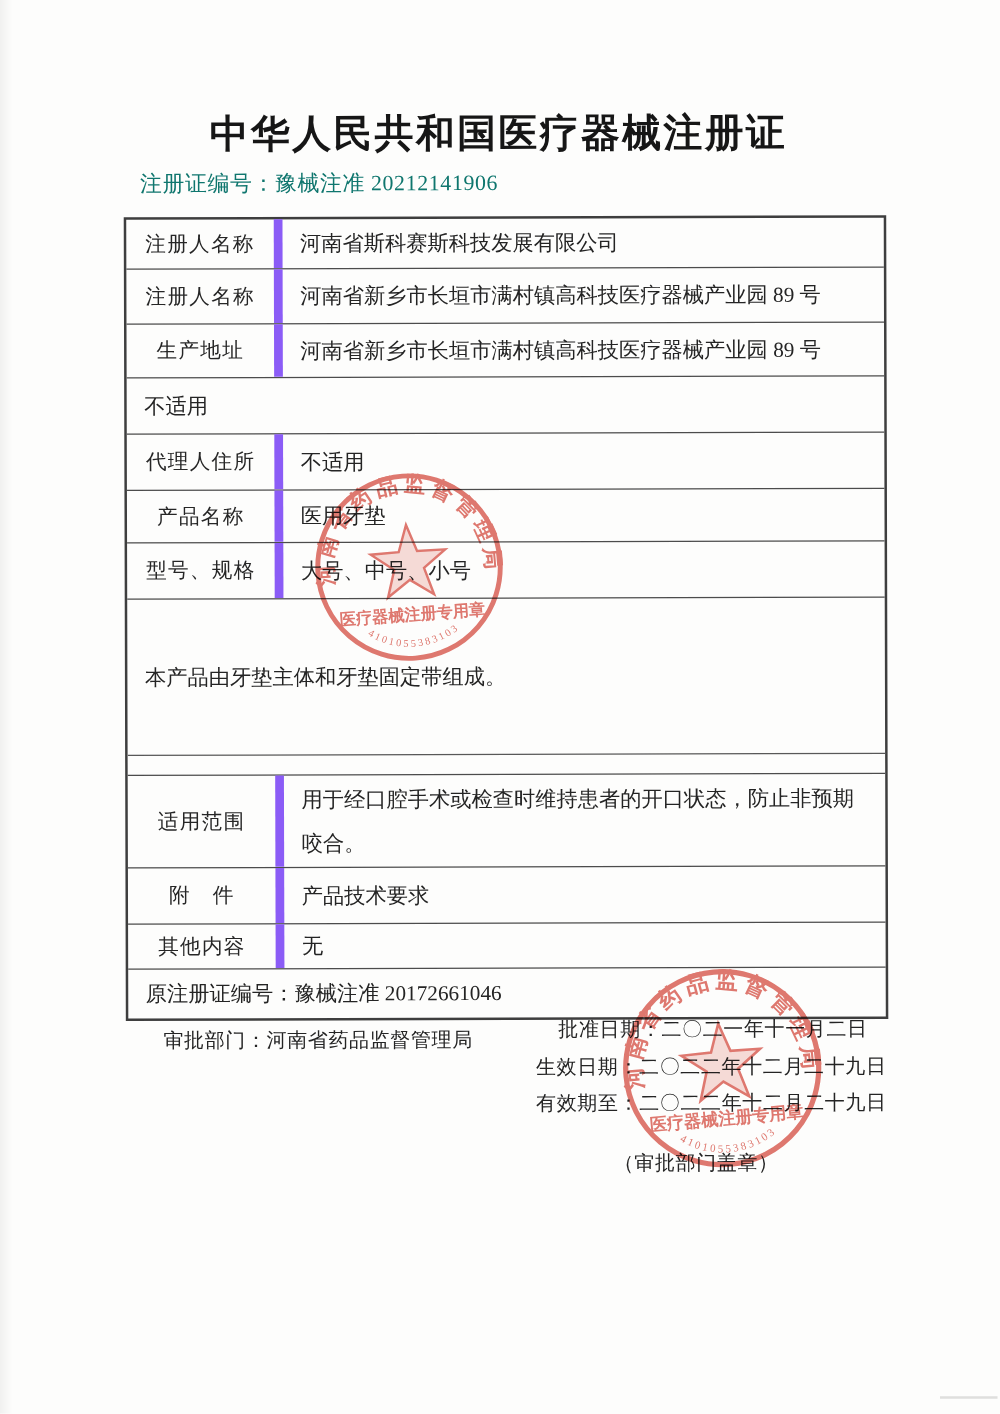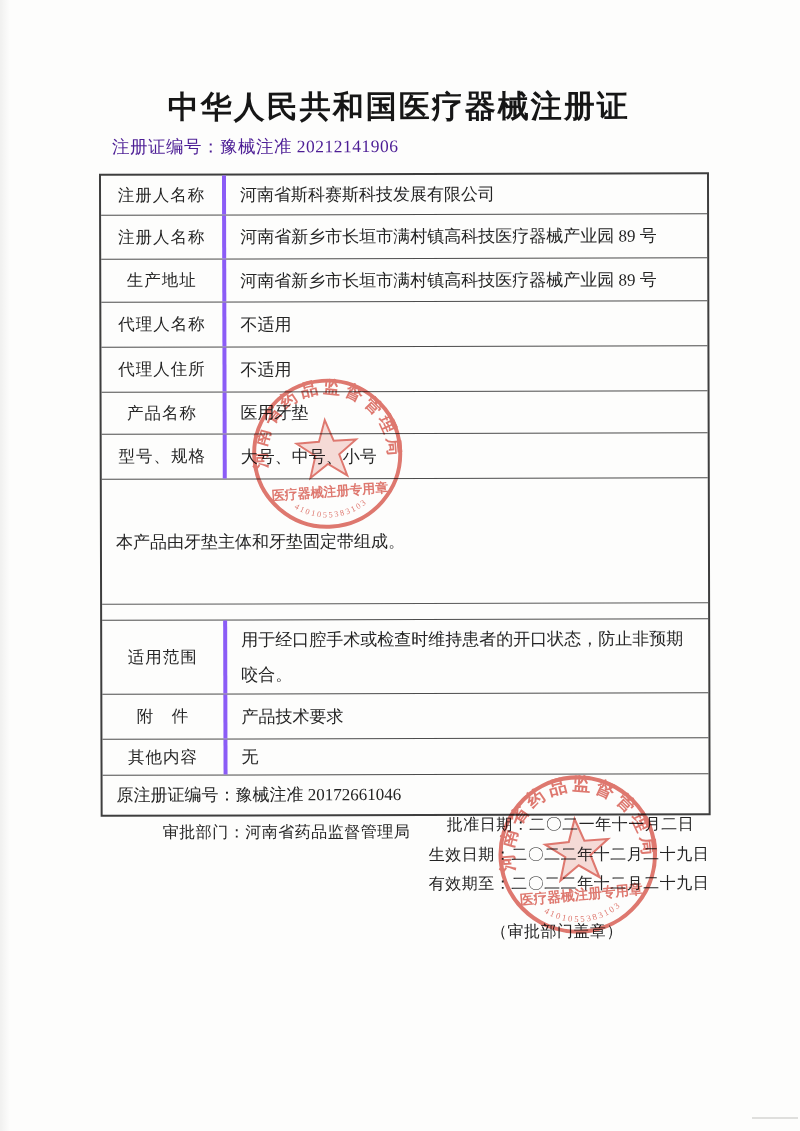--- a/index.html
+++ b/index.html
@@ -9,38 +9,38 @@
   .scan-edge { position:absolute; left:0; top:0; bottom:0; width:10px;
     background:linear-gradient(to right, rgba(0,0,0,0.05), rgba(0,0,0,0)); pointer-events:none; }
   .scan-streak { position:absolute; left:752px; top:1117px; width:46px; height:2px;
     background:#d7d7d5; opacity:.8; }
 
   .doc { position:absolute; left:0; top:0; width:800px; height:1131px; transform:rotate(-0.15deg); }
 
   .title { position:absolute; left:0; top:86px; width:800px; text-align:center;
     font-size:31px; font-weight:bold; letter-spacing:2px; color:#161616; }
 
-  .certno { position:absolute; left:113px; top:134px; font-size:17.5px; color:#4c1d95; letter-spacing:0.5px; }
+  .certno { position:absolute; left:113px; top:134px; font-size:17.5px; color:#0f766e; letter-spacing:0.5px; }
 
   .regtable { position:absolute; left:100px; top:173px; width:610px;
     border:2px solid #3e3e3e; background:transparent; }
   .row { display:flex; border-bottom:1px solid #4c4c4c; }
   .row:last-child { border-bottom:none; }
   .cell { overflow:hidden; }
-  .label { width:125px; border-right:4px solid #8b5cf6; display:flex; align-items:center;
+  .label { width:125px; border-right:7px solid #8b5cf6; display:flex; align-items:center;
     justify-content:center; font-size:16.5px; letter-spacing:1px; color:#262626; text-align:center; }
   .value { flex:1; display:flex; align-items:center; padding-left:14px; font-size:17px;
     color:#242424; white-space:nowrap; }
   .value.wrap { white-space:normal; line-height:35px; padding:4px 10px 4px 14px; }
   .value-split { flex:1; position:relative; padding:0; overflow:hidden; }
   .value-main { height:125px; display:flex; align-items:center; padding-left:14px;
     font-size:17px; color:#242424; }
   .split-line { position:absolute; left:0; right:0; bottom:15px; border-top:1px solid #585858; }
 
-  .dept { position:absolute; left:130px; top:822px; font-size:16px; color:#242424; letter-spacing:0.5px;margin-left:32px; }
+  .dept { position:absolute; left:130px; top:822px; font-size:16px; color:#242424; letter-spacing:0.5px; }
 
   .dates { position:absolute; left:428px; top:810px; font-size:16px; color:#242424;
     line-height:29.5px; letter-spacing:0.5px; }
   .dates .d1 { margin-left:18px; }
   .seal-note { margin-left:62px; margin-top:18px; }
 
   .stamp { position:absolute; opacity:0.8; mix-blend-mode:multiply; pointer-events:none; }
   .stamp1 { left:249px; top:375px; width:157px; height:157px; transform:rotate(-4deg); }
   .stamp2 { left:494px; top:772px; width:166px; height:166px; transform:rotate(-5deg); }
   .stamp svg { width:100%; height:100%; }
@@ -63,21 +63,20 @@
     </div>
     <div class="row" style="height:44px">
       <div class="cell label">注册人名称</div>
       <div class="cell value">河南省新乡市长垣市满村镇高科技医疗器械产业园 89 号</div>
     </div>
     <div class="row" style="height:43px">
       <div class="cell label">生产地址</div>
       <div class="cell value">河南省新乡市长垣市满村镇高科技医疗器械产业园 89 号</div>
     </div>
     <div class="row" style="height:45px">
-      <div class="cell label">代理人名称</div>
       <div class="cell value">不适用</div>
     </div>
     <div class="row" style="height:45px">
       <div class="cell label">代理人住所</div>
       <div class="cell value">不适用</div>
     </div>
     <div class="row" style="height:42px">
       <div class="cell label">产品名称</div>
       <div class="cell value">医用牙垫</div>
     </div>

